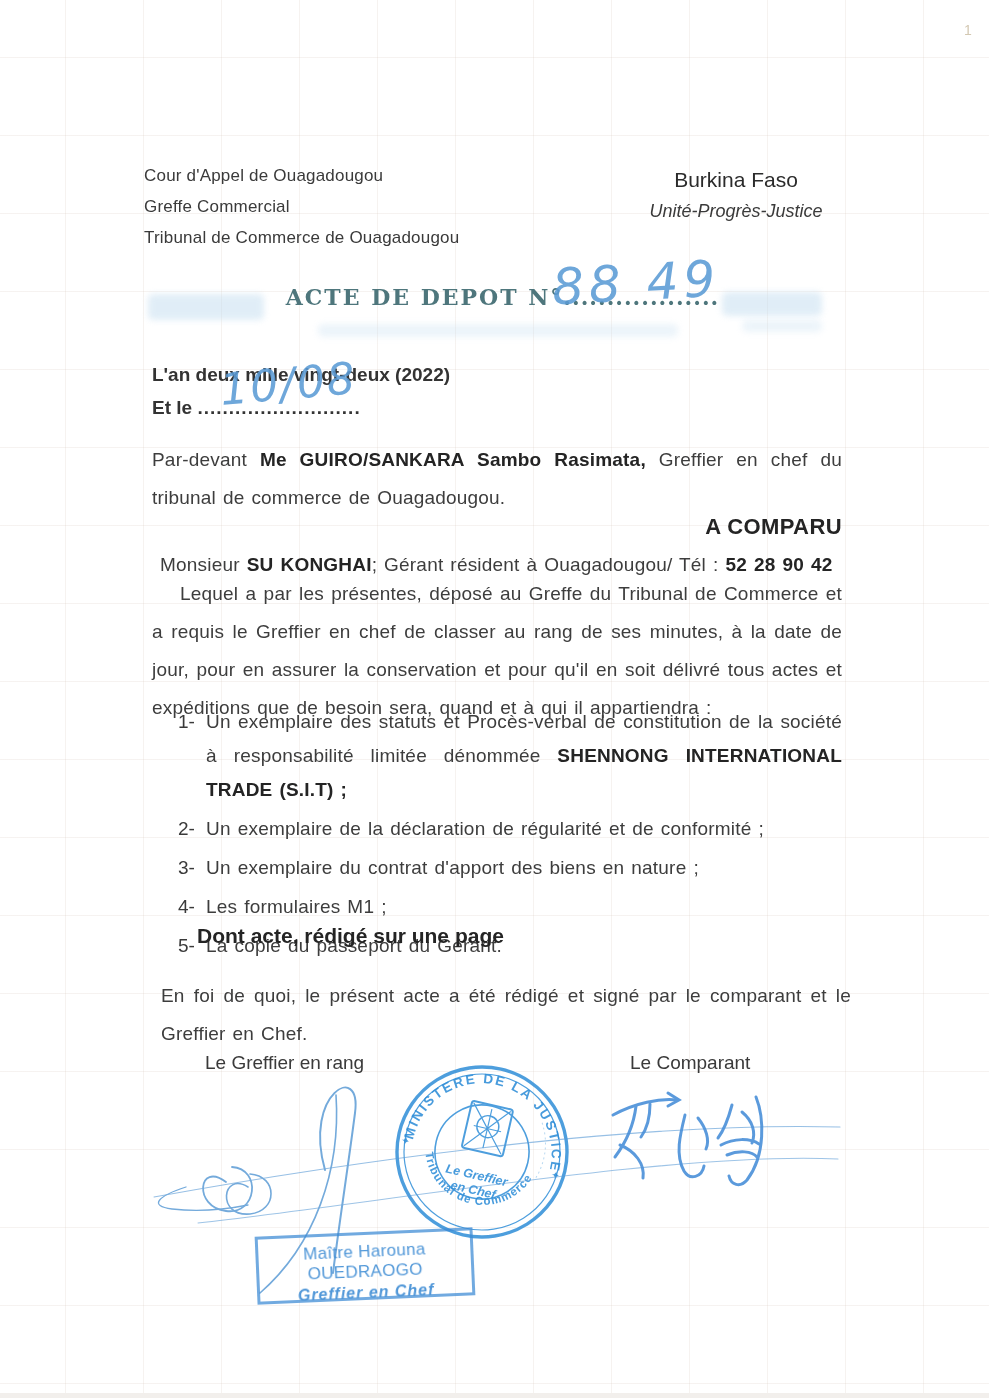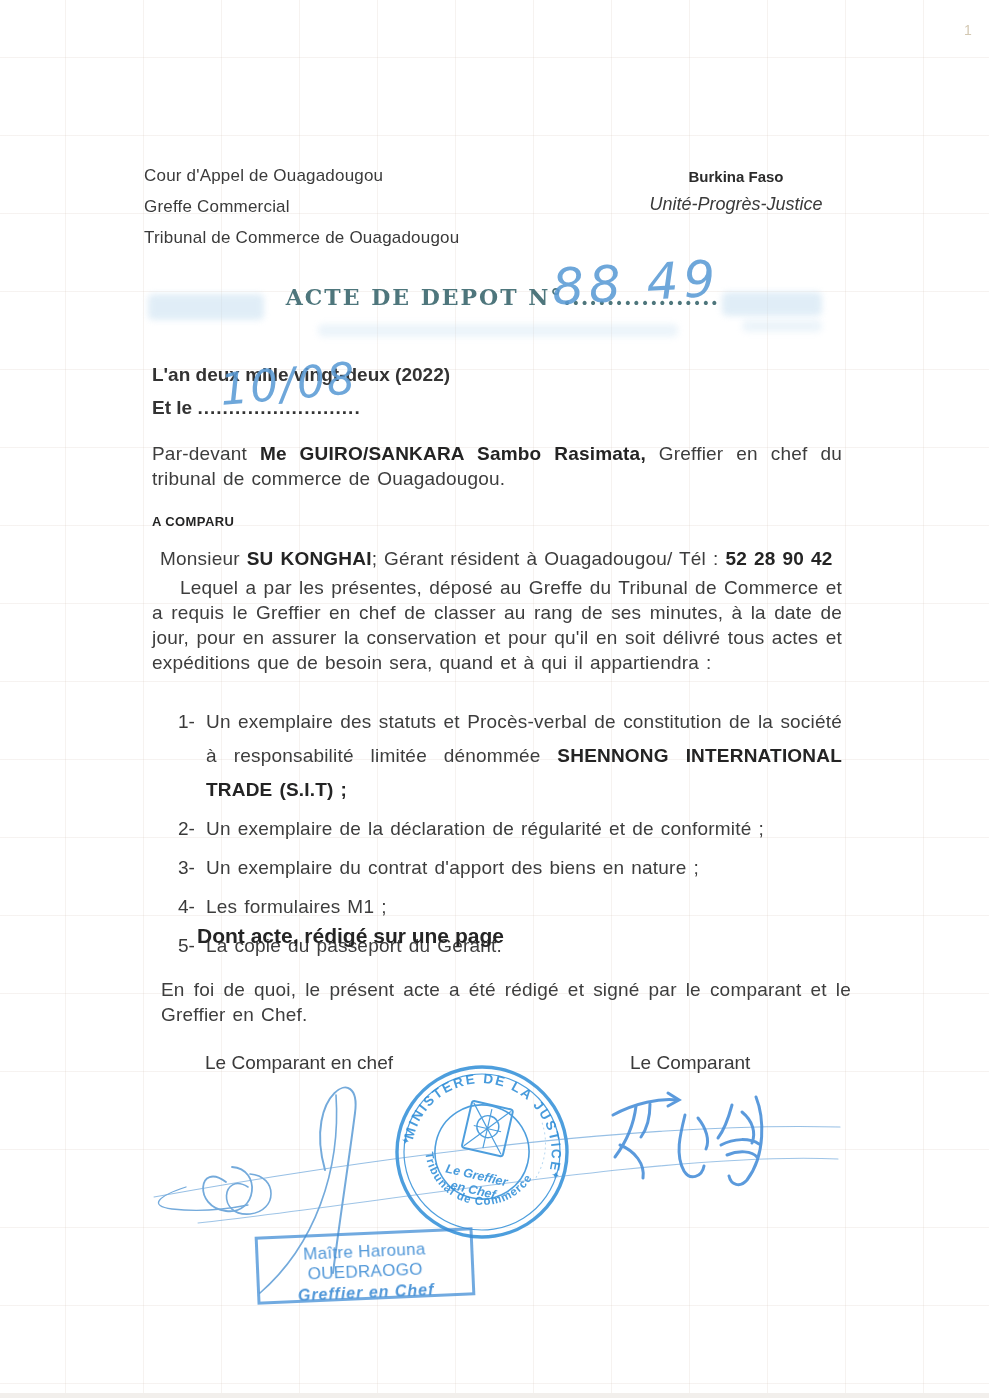--- a/index.html
+++ b/index.html
@@ -9,33 +9,33 @@
     background-image:
       linear-gradient(to right, rgba(214,199,188,0.22) 1px, transparent 1px),
       linear-gradient(to bottom, rgba(214,199,188,0.22) 1px, transparent 1px);
     background-size:78px 78px; background-position:65px 57px;
   }
   .abs{position:absolute;}
   .smudge{position:absolute; background:#bcd9ee; filter:blur(3px); border-radius:5px; pointer-events:none;}
   .corner-num{position:absolute; left:964px; top:22px; font-size:14px; color:#d3c8b2;}
   .hdr-left{left:144px; top:160px; font-size:17px; line-height:31px; color:#3a3a3a; letter-spacing:.2px;}
   .hdr-right{left:636px; top:168px; width:200px; text-align:center;}
-  .hdr-country{font-weight:bold; font-size:15px; color:#2b2b2b;}
+  .hdr-country{font-weight:normal; font-size:21px; color:#2b2b2b;}
   .hdr-motto{font-style:italic; font-size:18px; margin-top:9px; color:#3a3a3a;}
   .title-row{left:0; top:284px; width:989px; text-align:center; white-space:nowrap;margin-left:8px;}
   .title-text{font-family:"DejaVu Serif", serif; font-weight:bold; font-size:22px; letter-spacing:2px; color:#4e767c;}
   .title-dots{font-family:"DejaVu Serif", serif; font-weight:bold; font-size:22px; letter-spacing:1px; color:#4e767c;}
   .hand{font-family:"DejaVu Sans", sans-serif; font-style:italic; color:#5b9bd5;}
   .hand-num{left:552px; top:254px; font-size:50px; letter-spacing:5px; transform:rotate(-3deg); opacity:.88;}
   .hand-date{left:220px; top:358px; font-size:44px; letter-spacing:2px; transform:rotate(-5deg); opacity:.88;}
   .dateline{left:152px; top:358px; font-size:19px; line-height:33px; font-weight:bold; color:#333;}
   .dateline .dots{font-weight:bold; letter-spacing:1px;}
-  .para{left:152px; width:690px; font-size:19px; line-height:25px; text-align:justify; letter-spacing:.2px; word-spacing:1.5px;}
+  .para{left:152px; width:690px; font-size:19px; line-height:38px; text-align:justify; letter-spacing:.2px; word-spacing:1.5px;}
   .b{font-weight:bold; color:#242424;}
-  .center-bold{left:152px; top:514px; width:690px; text-align:left; font-weight:bold; font-size:13px; color:#242424; letter-spacing:.4px;}
+  .center-bold{left:152px; top:514px; width:690px; text-align:right; font-weight:bold; font-size:22px; color:#242424; letter-spacing:.4px;}
   .list{left:178px; top:705px; width:664px;}
   .list-item{display:flex; margin-bottom:5px; font-size:19px; line-height:34px;}
   .list-num{width:28px; flex:none; color:#3a3a3a;}
   .list-text{flex:1; text-align:justify; letter-spacing:.2px; word-spacing:1.5px;}
   .dont-acte{left:197px; top:924px; font-weight:bold; font-size:21px; color:#242424;}
   .sig-label{font-size:19px; color:#3a3a3a;}
   .stamp-rect{
     left:256px; top:1232px; width:212px; height:62px; transform:rotate(-2.5deg);
     border:3px solid rgba(59,138,212,.8); text-align:center; color:#3e8cd4; opacity:.9;
   }
@@ -105,21 +105,21 @@
     <div class="list-item">
       <span class="list-num">5-</span>
       <span class="list-text"><span>La copie du passeport du Gérant.</span><span class="b"></span></span>
     </div>
   </div>
 
   <div class="abs dont-acte">Dont acte, rédigé sur une page</div>
 
   <p class="abs para" style="top:968px; margin:9px;">En foi de quoi, le présent acte a été rédigé et signé par le comparant et le Greffier en Chef.</p>
 
-  <span class="abs sig-label" style="left:205px; top:1052px;">Le Comparant en chef</span>
+  <span class="abs sig-label" style="left:205px; top:1052px;">Le Greffier en rang</span>
   <span class="abs sig-label" style="left:630px; top:1052px;">Le  Comparant</span>
 
   <svg class="abs" style="left:388px; top:1058px;" width="188" height="188" viewBox="0 0 188 188">
     <g transform="rotate(13 94 94)" stroke="#2f8ed8" fill="none" opacity="0.85">
       <circle cx="94" cy="94" r="85" stroke-width="3.4"></circle>
       <circle cx="94" cy="94" r="78" stroke-width="1.2"></circle>
       <circle cx="94" cy="94" r="47" stroke-width="1.6"></circle>
 
       <g>
         <rect x="73" y="46" width="42" height="48" rx="3" stroke-width="2"></rect>

